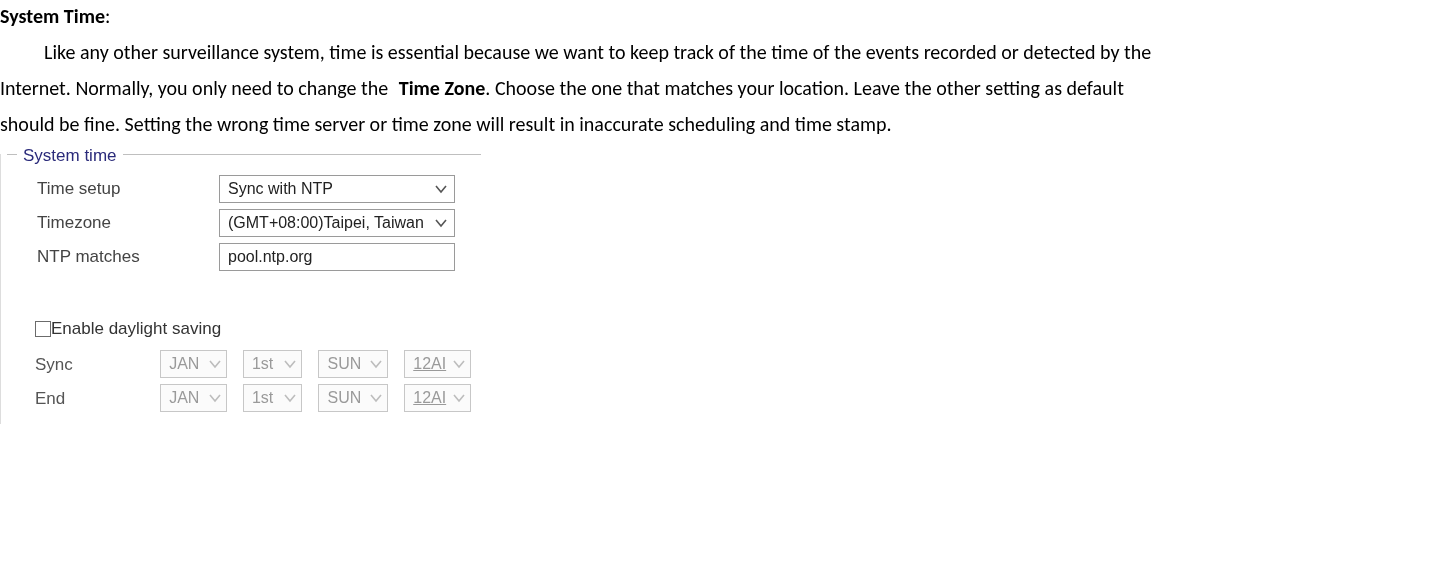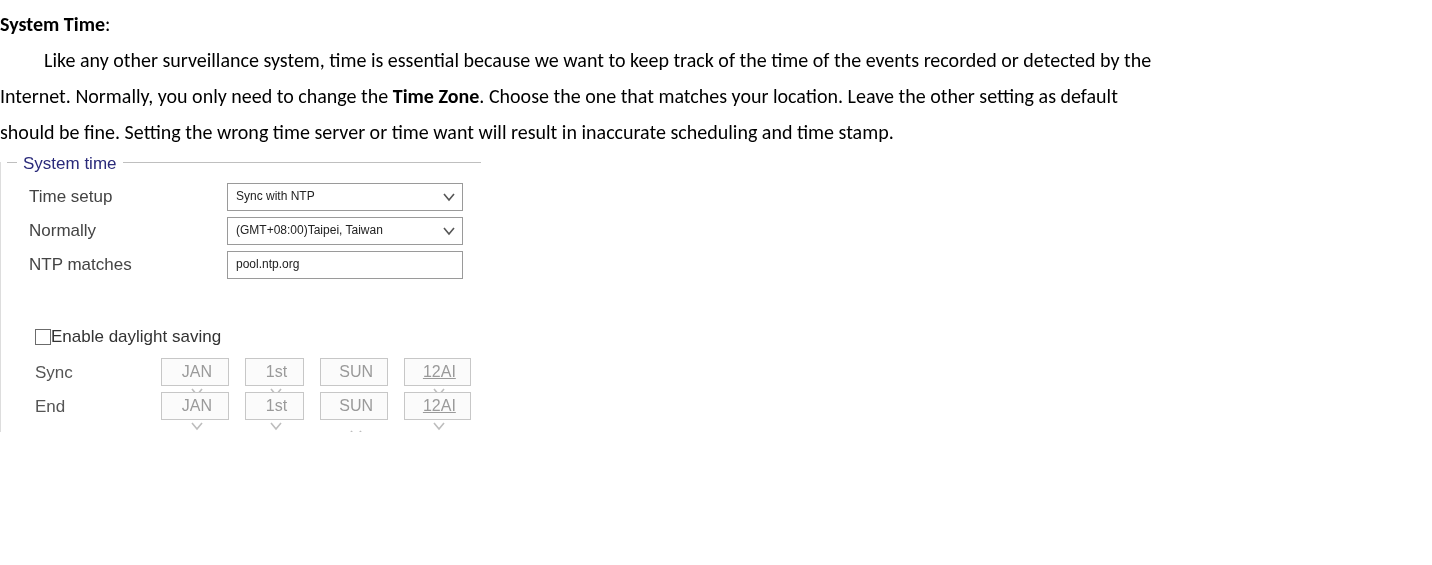--- a/index.html
+++ b/index.html
@@ -7,36 +7,36 @@
     padding: 0;
     background: #fff;
     font-family: Calibri, "Segoe UI", Arial, sans-serif;
     color: #000;
     font-size: 20px;
     line-height: 1.6;
   }
   .page {
     width: 1432px;
     box-sizing: border-box;
-    padding: 8px 0 0 0;
+    padding: 0 0 0 0;
   }
   .doc-text {
     margin: 0 0 6px 0;
   }
   .heading {
     font-weight: 700;
   }
   .para {
     margin: 0 0 4px 0;
   }
   .indent {
     display: inline-block;
     width: 44px;
   }
-  .bold { font-weight: 700; }
+  .bold { font-weight: 700; margin-left: 6px; }
 
   
   .panel {
     width: 480px;
     margin-top: 4px;
     font-family: Tahoma, "Segoe UI", Arial, sans-serif;
     font-size: 17px;
     color: #333;
     border: 1px solid #ddd;
     border-top: none;
@@ -55,38 +55,38 @@
     top: -13px;
     left: 10px;
     background: #fff;
     padding: 0 6px;
     color: #2a2a7a;
     font-size: 17px;
   }
   .row {
     display: flex;
     align-items: center;
-    margin: 6px 8px;
+    margin: 6px 16px;
     gap: 8px;
   }
   .row .lbl {
     width: 200px;
     color: #444;
   }
   .select, .text-input {
     flex: 0 0 236px;
     height: 28px;
     border: 1px solid #9a9a9a;
     background: #fff;
     display: flex;
     align-items: center;
     justify-content: space-between;
     padding: 0 6px 0 8px;
     box-sizing: border-box;
-    font-size: 12px;
+    font-size: 16px;
     color: #222;
   }
   .text-input {
     justify-content: flex-start;
   }
   .chev {
     width: 14px;
     height: 14px;
     flex: 0 0 14px;
   }
@@ -121,21 +121,20 @@
     height: 28px;
     border: 1px solid #c7c7c7;
     background: #fbfbfb;
     color: #9a9a9a;
     display: flex;
     align-items: center;
     justify-content: space-between;
     padding: 0 4px 0 8px;
     box-sizing: border-box;
     font-size: 16px;
-    flex-direction: column;
   }
   .ms-month { width: 72px; }
   .ms-week  { width: 64px; }
   .ms-day   { width: 72px; gap: 8px; }
   .ms-hour  { width: 72px; text-decoration: underline; }
   .mini-select .chev svg path { stroke:#bdbdbd; }
 </style>
 </head>
 <body>
 <div class="page">
@@ -144,42 +143,42 @@
   <p class="para">
     <span class="heading">System Time</span><span>:</span>
   </p>
   <p class="para">
     <span class="indent"></span><span>Like any other surveillance system, time is essential because we want to keep track of the time of the events recorded or detected by the</span>
   </p>
   <p class="para">
     <span>Internet. Normally, you only need to change the </span><span class="bold">Time Zone</span><span>. Choose the one that matches your location. Leave the other setting as default</span>
   </p>
   <p class="para">
-    <span>should be fine. Setting the wrong time server or time want will result in inaccurate scheduling and time stamp.</span>
+    <span>should be fine. Setting the wrong time server or time zone will result in inaccurate scheduling and time stamp.</span>
   </p>
 </div>
 
 <div class="panel">
   <div class="fieldset">
     <div class="legend">System time</div>
 
     <div class="row">
       <div class="lbl">Time setup</div>
       <div class="select">
         <span>Sync with NTP</span>
         <span class="chev">
           <svg viewBox="0 0 14 14" width="14" height="14">
                 <path d="M2 4 L7 10 L12 4" fill="none" stroke="#555" stroke-width="1.6"></path>
               </svg>
         </span>
       </div>
     </div>
 
     <div class="row">
-      <div class="lbl">Normally</div>
+      <div class="lbl">Timezone</div>
       <div class="select">
         <span>(GMT+08:00)Taipei, Taiwan</span>
         <span class="chev">
           <svg viewBox="0 0 14 14" width="14" height="14">
                 <path d="M2 4 L7 10 L12 4" fill="none" stroke="#555" stroke-width="1.6"></path>
               </svg>
         </span>
       </div>
     </div>
 

